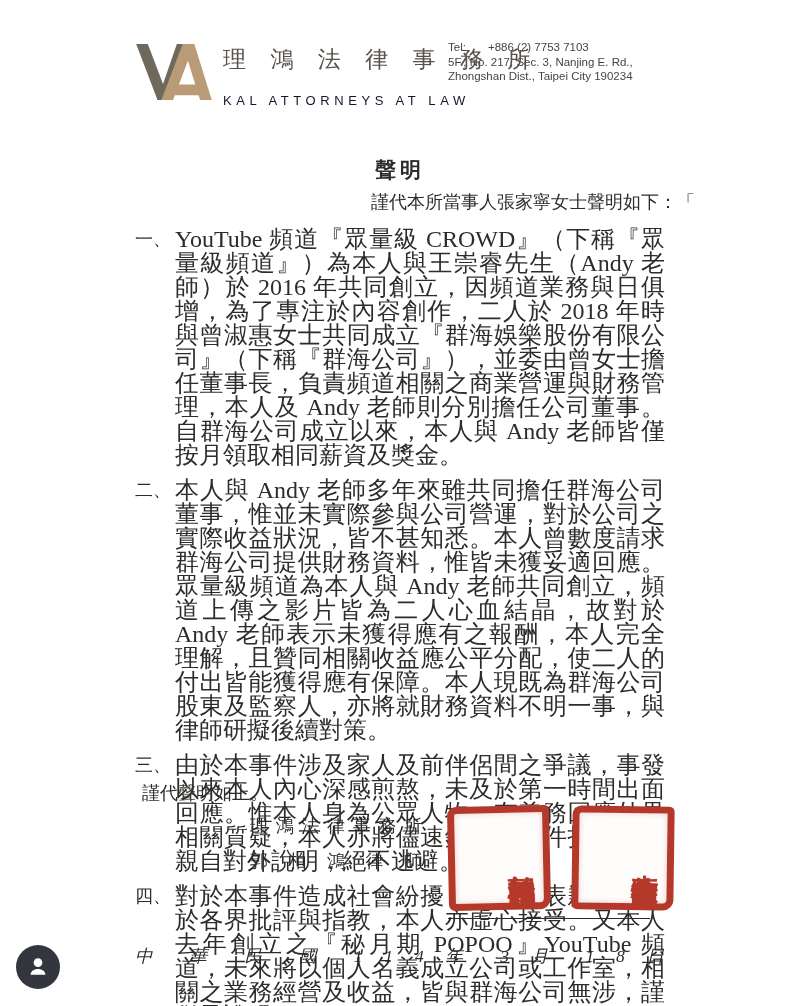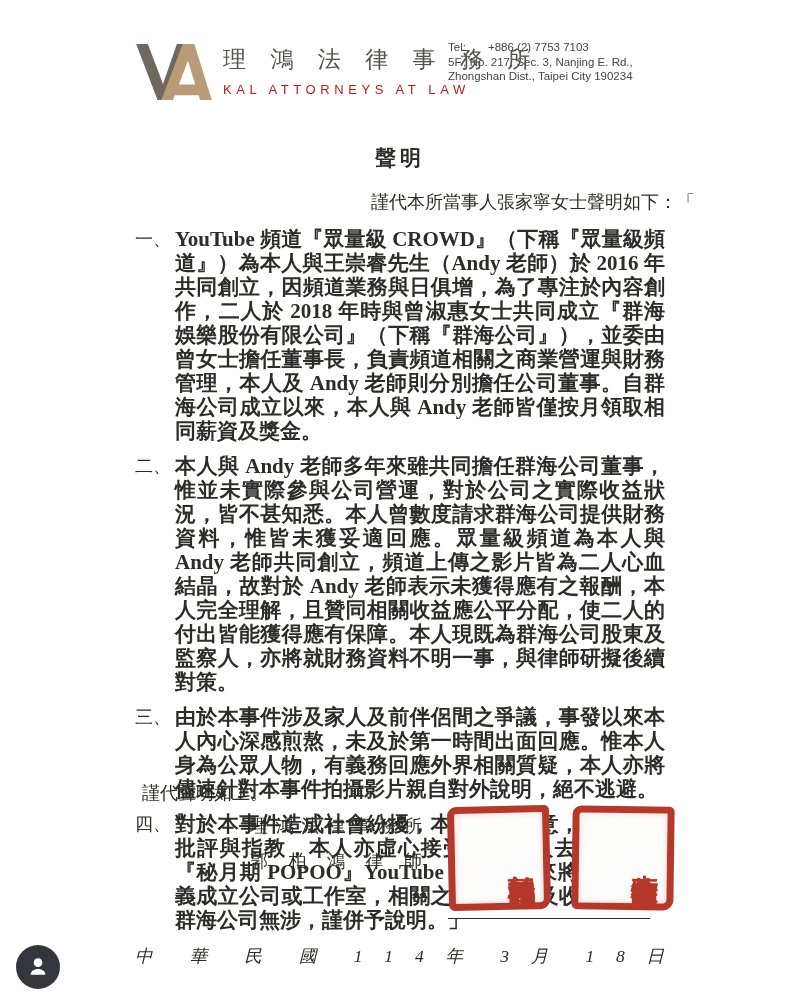--- a/index.html
+++ b/index.html
@@ -6,33 +6,33 @@
   body{
     width:800px;height:1006px;position:relative;background:#ffffff;
     font-family:"Liberation Serif","DejaVu Serif",serif;
     color:#2e2c2a;overflow:hidden;
   }
   
   .header{position:absolute;left:133px;top:40px;display:flex;align-items:flex-start;}
   .logo-mark{width:80px;height:62px;flex:0 0 auto;}
   .firm-block{margin-left:10px;margin-top:4px;font-family:"Liberation Sans","DejaVu Sans",sans-serif;}
   .firm-zh{font-size:23px;letter-spacing:9px;color:#56524a;white-space:nowrap;font-weight:400;}
-  .firm-en{font-size:13px;letter-spacing:4.6px;color:#b91c1c;margin-top:7px;white-space:nowrap;}
+  .firm-en{font-size:13px;letter-spacing:4.6px;color:#0f172a;margin-top:18px;white-space:nowrap;}
   .contact{position:absolute;left:448px;top:40px;font-family:"Liberation Sans","DejaVu Sans",sans-serif;
     font-size:11.5px;line-height:14.5px;color:#454545;white-space:nowrap;}
   .contact .row{display:flex;}
   .contact .lbl{width:40px;}
   
-  .doc-title{position:absolute;left:135px;top:144px;width:530px;text-align:center;
+  .doc-title{position:absolute;left:135px;top:156px;width:530px;text-align:center;
     font-size:21px;font-weight:bold;letter-spacing:4px;font-family:Liberation Serif, serif;}
   .intro{position:absolute;left:135px;top:190px;width:560px;font-size:18px;text-align:right;}
   .paras{position:absolute;left:135px;top:227px;width:530px;}
   .para{display:flex;margin-bottom:11px;}
   .para-num{flex:0 0 40px;font-size:18px;line-height:24px;}
-  .para-text{flex:1;font-size:21px;line-height:24px;text-align:justify;text-justify:inter-ideograph;font-weight:bold;}
+  .para-text{flex:1;font-size:24px;line-height:24px;text-align:justify;text-justify:inter-ideograph;}
   .closing{position:absolute;left:142px;top:781px;font-size:18px;}
   
   .sig-block{position:absolute;left:250px;top:814px;width:172px;font-size:18px;}
   .sig-line{text-align:justify;text-align-last:justify;height:35px;}
   .seal-area{position:absolute;left:448px;top:806px;width:232px;}
   .seals{display:flex;gap:22px;}
   .seal{width:88px;height:88px;border:7px solid #b5392a;border-radius:9px 5px 11px 6px;
     color:#b5392a;background:#fffdfc;
     writing-mode:vertical-rl;text-orientation:upright;
     font-weight:bold;font-size:27px;line-height:44px;letter-spacing:2px;

